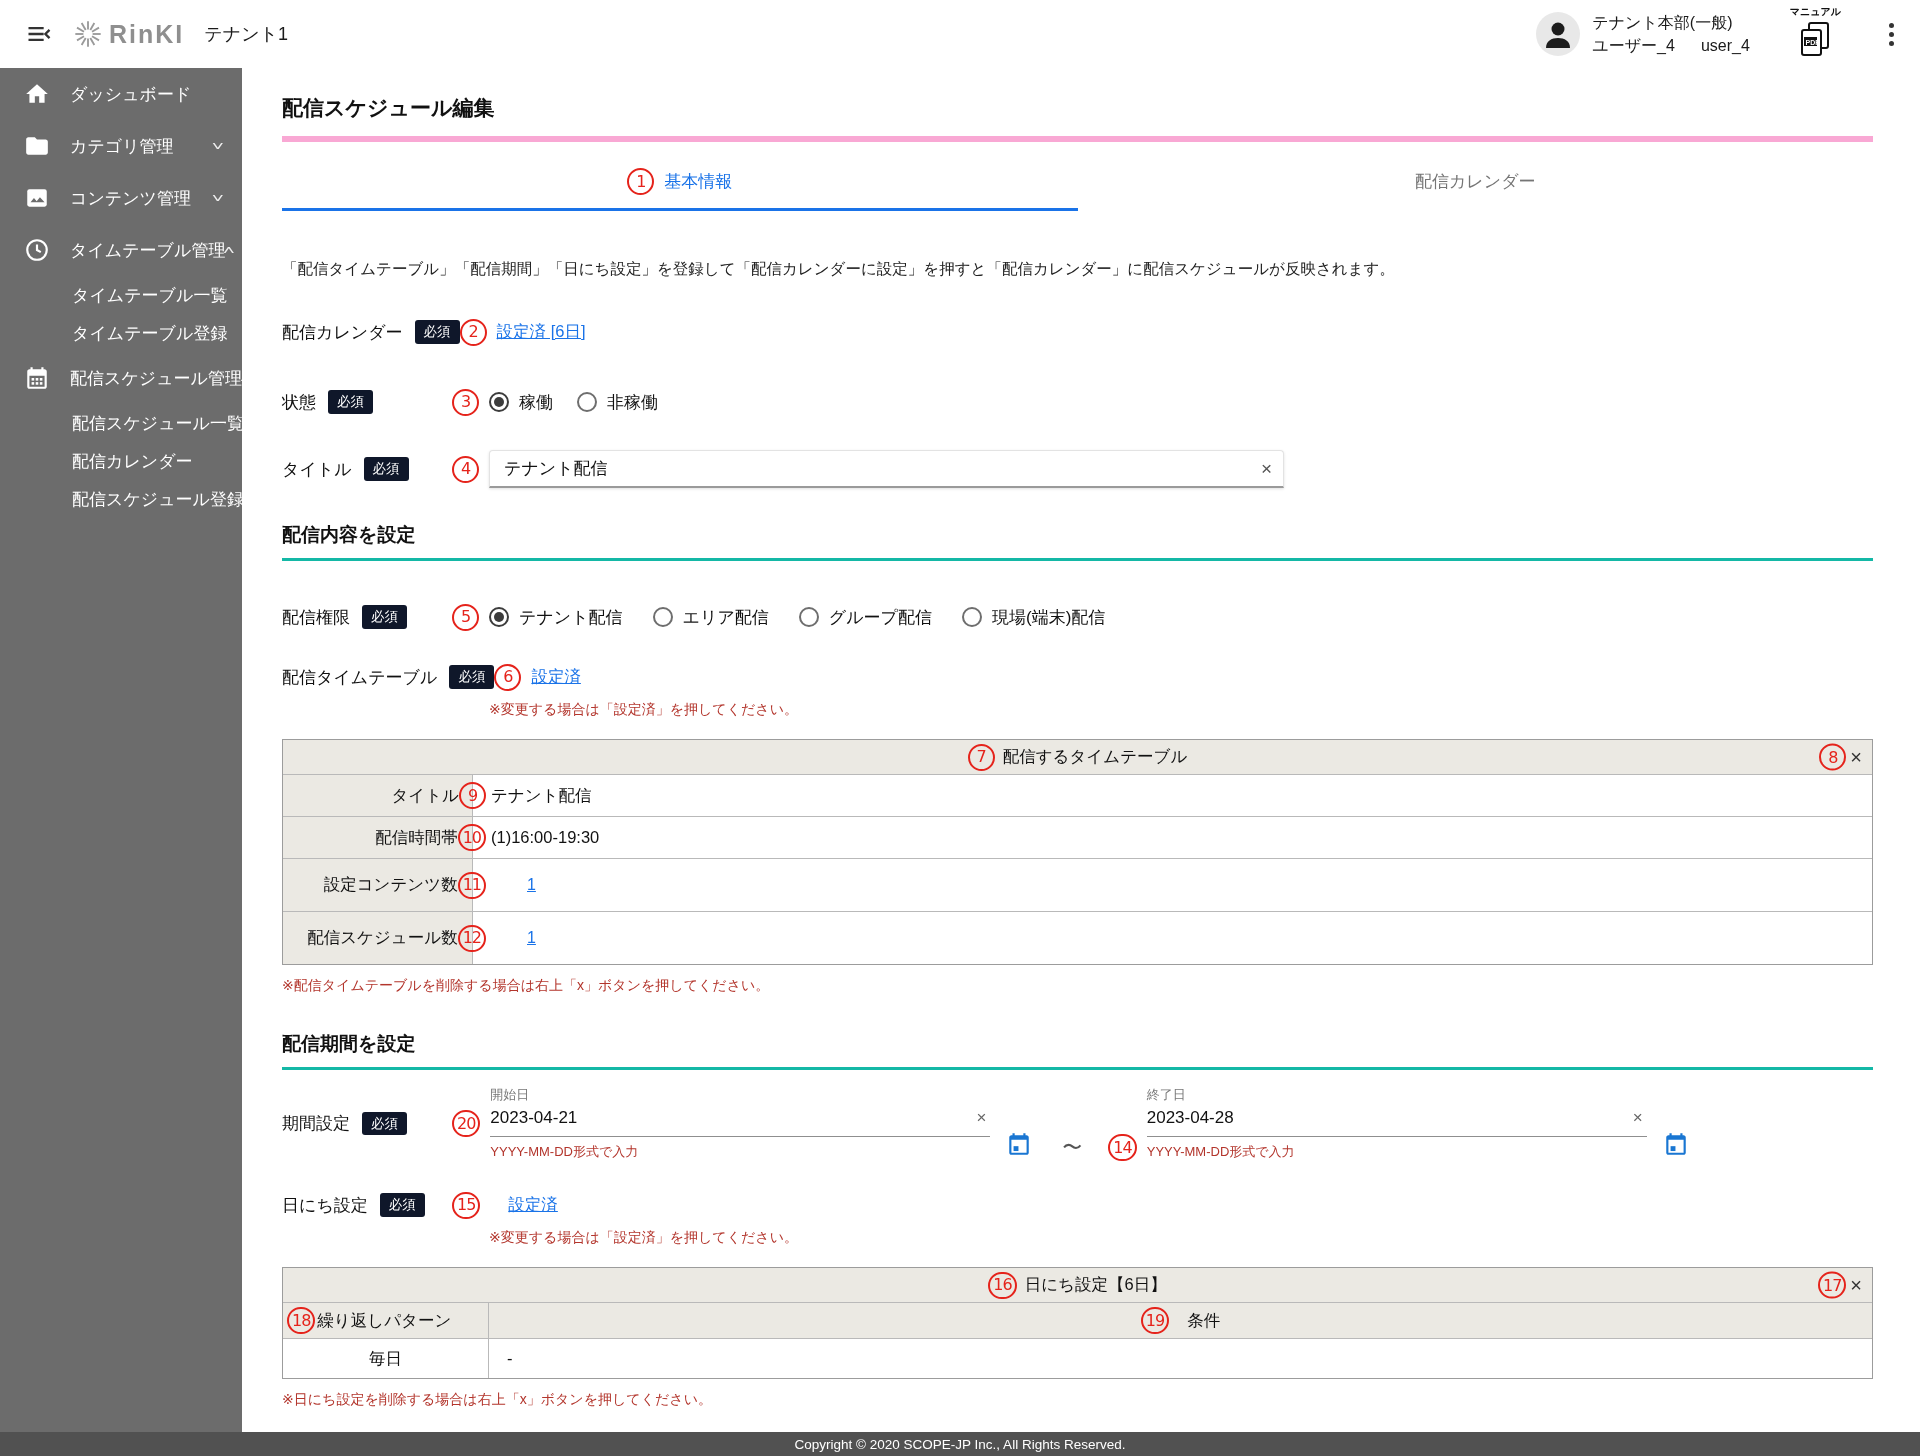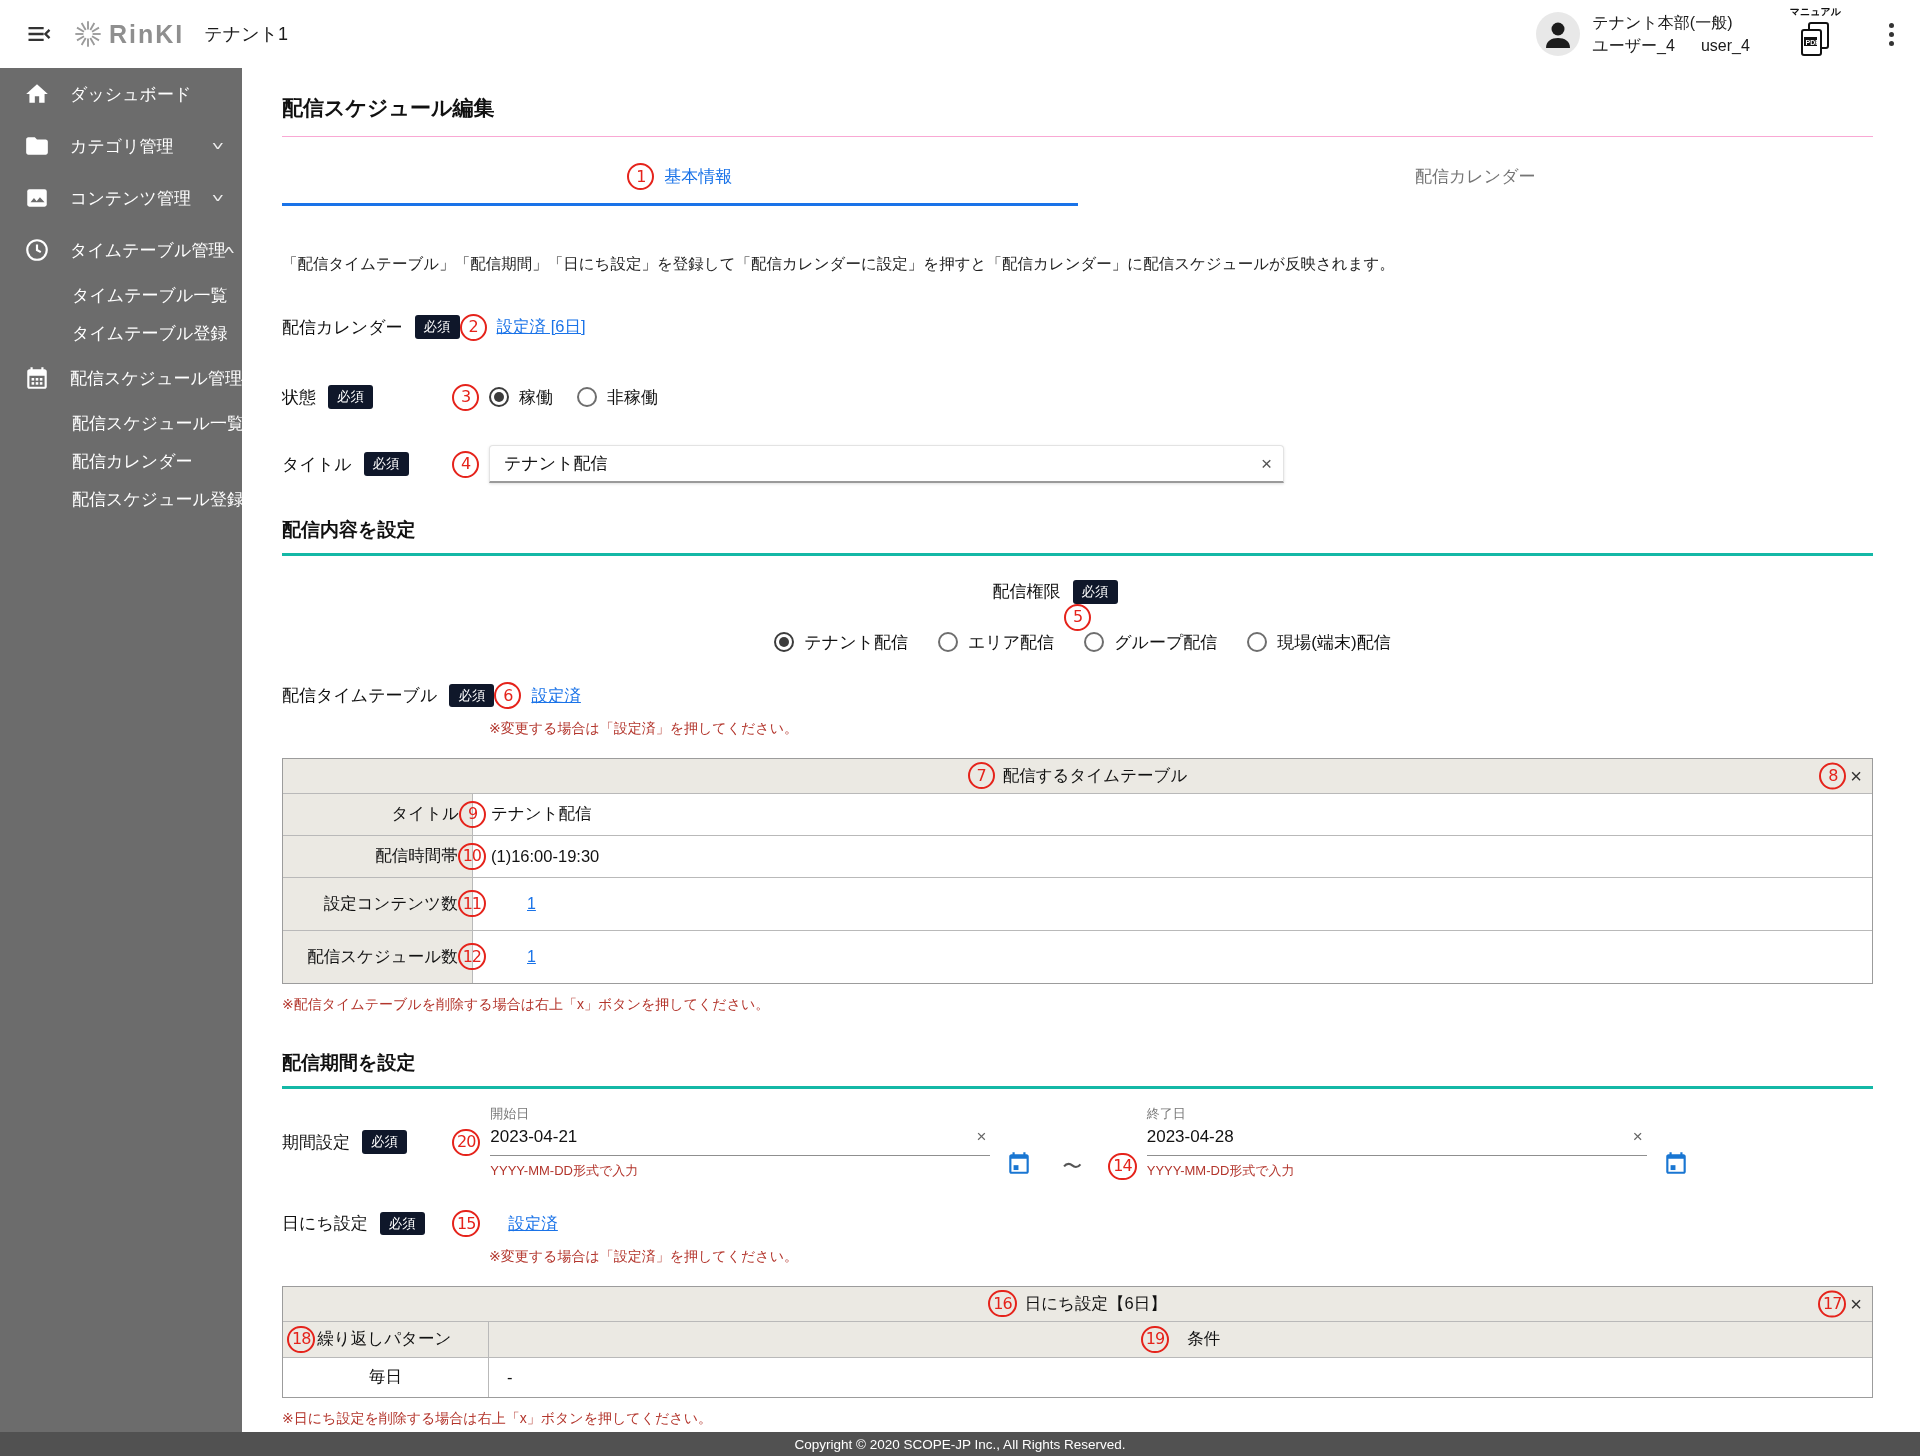--- a/index.html
+++ b/index.html
@@ -30,21 +30,21 @@
   .side-item { height:52px; display:flex; align-items:center; padding:0 20px 0 24px;
     color:#fff; font-size:17px; cursor:pointer; }
   .side-item .s-icon { width:26px; height:26px; flex:none; display:inline-flex; }
   .side-item .s-label { margin-left:20px; white-space:nowrap; }
   .chev { margin-left:auto; font-size:13px; color:#eee; transform:scaleX(1.6); }
   .side-sub { height:38px; display:flex; align-items:center; padding-left:72px;
     color:#fff; font-size:17px; cursor:pointer; white-space:nowrap; }
 
   
   main { background:#fff; overflow:hidden; padding:26px 47px 0 40px; }
-  .page-title { font-size:21px; font-weight:bold; padding-bottom:14px; border-bottom:1px solid #f9a8d4; }
+  .page-title { font-size:21px; font-weight:bold; padding-bottom:14px; border-bottom:6px solid #f9a8d4; }
   .tabs { display:flex; }
   .tab { width:50%; display:flex; justify-content:center; align-items:center; gap:10px;
     padding:26px 0 16px; font-size:17px; color:#757575; cursor:pointer; }
   .tab.active { color:#1a73e8; border-bottom:3px solid #1a73e8; padding-bottom:13px; }
   .description { margin-top:48px; font-size:15.5px; color:#222; }
 
   .ann { display:inline-flex; align-items:center; justify-content:center; flex:none;
     min-width:27px; height:27px; padding:0 3px; border:2px solid #e5231b; border-radius:999px;
     color:#e5231b; font-size:16px; line-height:1; letter-spacing:-1px;
     font-family:"DejaVu Sans",sans-serif; background:transparent; }
@@ -291,21 +291,21 @@
       <div class="ctrl">
         <div class="text-input-wrap">
           <input class="text-input" type="text" value="テナント配信" style="">
           <span class="input-clear">×</span>
         </div>
       </div>
     </div>
 
     <h2 class="section-h">配信内容を設定</h2>
 
-    <div class="form-row" style="margin-top:24px;flex-direction:column;">
+    <div class="form-row" style="margin-top:38px;">
       <div class="row-label">
         <span>配信権限</span>
         <span class="req">必須</span>
       </div>
       <span class="ann">5</span>
       <div class="ctrl radio-group" style="gap:30px;">
         <label class="radio">
           <span class="rb selected"></span>
           <span>テナント配信</span>
         </label>

